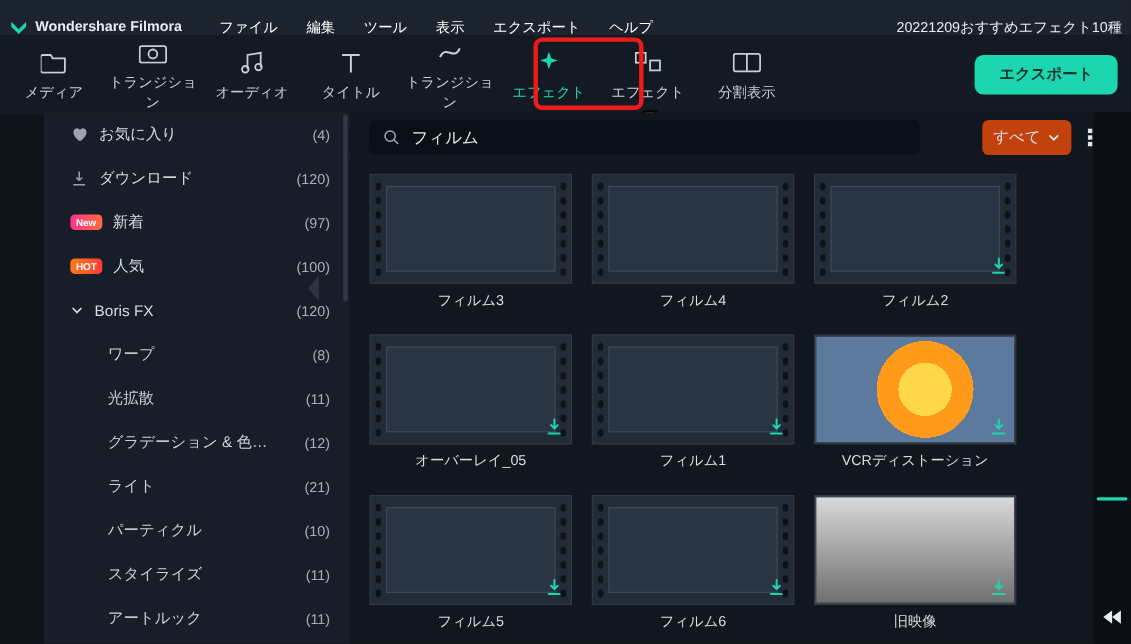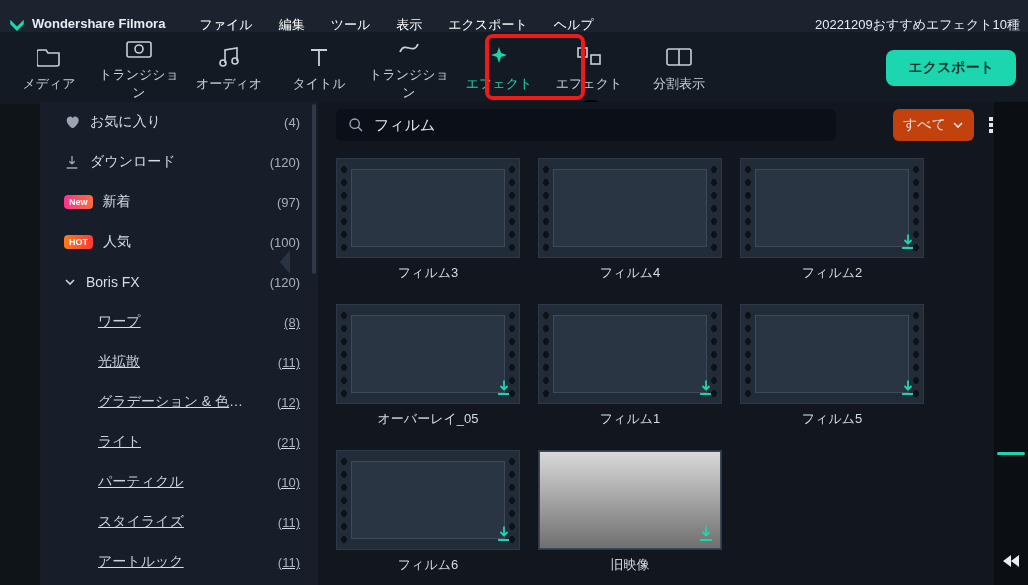--- a/index.html
+++ b/index.html
@@ -34,21 +34,21 @@
   .bodyarea { position:absolute; top:102px; left:0; right:0; bottom:0; display:flex;margin-left:40px;}
   
   .sidebar { width:278px; background:#171e29; overflow:hidden; position:relative; }
   .scrollhint { position:absolute; right:2px; top:2px; width:4px; height:170px; background:#2f3947; border-radius:3px;}
   .srow { display:flex; align-items:center; justify-content:space-between; padding:0 18px 0 24px; height:40px; font-size:14px; color:#d6dde3;}
   .srow .left { display:flex; align-items:center; gap:10px; min-width:0;}
   .srow .cnt { color:#a6b0bb; font-size:13px;}
   .badge { font-size:9px; font-weight:700; color:#fff; padding:2px 5px; border-radius:4px;}
   .badge.new { background:linear-gradient(90deg,#ff318e,#ff6d3a);}
   .badge.hot { background:linear-gradient(90deg,#ff7a18,#ff3a3a);}
-  .srow.sub { padding-left:58px;text-decoration:underline;}
+  .srow.sub { padding-left:58px;}
   .srow.sub .left span{ color:#c9d1d9;}
   .ell{ white-space:nowrap; overflow:hidden; text-overflow:ellipsis; max-width:150px;}
 
   
   .content { flex:1; background:#11161f; position:relative;}
   
   .toolbar { position:absolute; top:6px; left:18px; right:18px; height:34px; display:flex; align-items:center; gap:12px;}
   .search { flex:0 0 500px; height:32px; background:#0b1018; border-radius:6px; display:flex; align-items:center; padding:0 12px; color:#9fa9b5; gap:10px;}
   .search input { background:transparent; border:none; outline:none; color:#e2e8ee; font-size:15px; width:100%;}
   .filter { margin-left:auto; display:flex; align-items:center; gap:10px;}
@@ -357,20 +357,31 @@
             <div class="inner"></div>
             <span class="dl">
               <svg width="18" height="18" viewBox="0 0 24 24">
                 <path d="M12 3v11m0 0l-4-4m4 4l4-4M5 20h14" stroke="#1cd6b0" stroke-width="2.4" fill="none" stroke-linecap="round"></path>
               </svg>
             </span>
           </div>
           <div class="caption">フィルム1</div>
         </div>
         <div class="card">
+          <div class="thumb img-flower">
+            <div class="inner"></div>
+            <span class="dl">
+              <svg width="18" height="18" viewBox="0 0 24 24">
+                <path d="M12 3v11m0 0l-4-4m4 4l4-4M5 20h14" stroke="#1cd6b0" stroke-width="2.4" fill="none" stroke-linecap="round"></path>
+              </svg>
+            </span>
+          </div>
+          <div class="caption">VCRディストーション</div>
+        </div>
+        <div class="card">
           <div class="thumb film">
             <div class="inner"></div>
             <span class="dl">
               <svg width="18" height="18" viewBox="0 0 24 24">
                 <path d="M12 3v11m0 0l-4-4m4 4l4-4M5 20h14" stroke="#1cd6b0" stroke-width="2.4" fill="none" stroke-linecap="round"></path>
               </svg>
             </span>
           </div>
           <div class="caption">フィルム5</div>
         </div>

